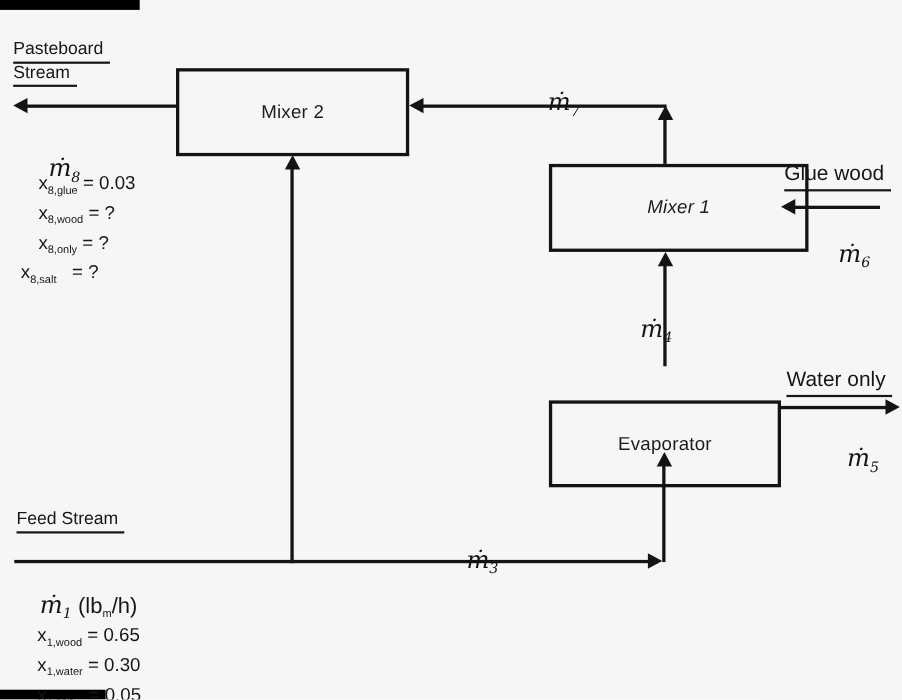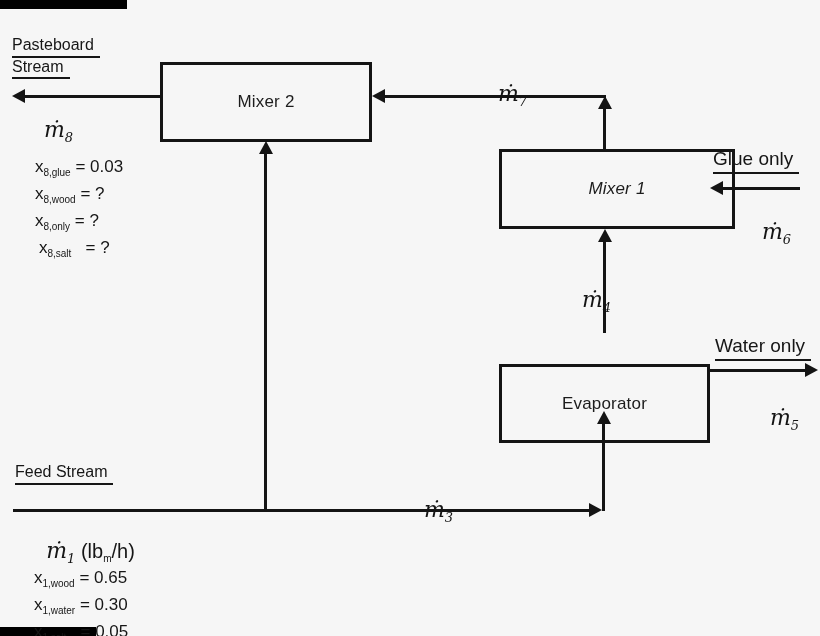--- a/index.html
+++ b/index.html
@@ -121,63 +121,63 @@
   <div class="hline" style="left:13px; top:509px; width:578px;"></div>
   <div class="arr arr-right" style="left:589px; top:503px;"></div>
   <div class="vline" style="left:602px; top:423px; height:88px;"></div>
   <div class="arr arr-up" style="left:597px; top:411px;"></div>
 
   <div class="ul-label" style="left:12px; top:36px;">
     <span class="ul">Pasteboard</span><br>
     <span class="ul">Stream</span>
   </div>
 
-  <div class="mdot" style="left:16px; top:92px;">
+  <div class="mdot" style="left:16px; top:116px;">
     <span>ṁ</span><sub>8</sub>
   </div>
   <div class="comp" style="left:16px; top:137px;">
     <span>x</span><sub>8,glue</sub><span> = 0.03</span>
   </div>
   <div class="comp" style="left:16px; top:164px;">
     <span>x</span><sub>8,wood</sub><span> = ?</span>
   </div>
   <div class="comp" style="left:16px; top:191px;">
     <span>x</span><sub>8,only</sub><span> = ?</span>
   </div>
-  <div class="comp" style="left:20px; top:218px;">
+  <div class="comp" style="left:0; top:218px;">
     <span>x</span><sub>8,salt</sub><span>   = ?</span>
   </div>
 
   <div class="mdot" style="left:470px; top:56px;">
     <span>ṁ</span><sub>7</sub>
   </div>
   <div class="mdot" style="left:554px; top:262px;">
     <span>ṁ</span><sub>4</sub>
   </div>
   <div class="mdot" style="left:742px; top:380px;">
     <span>ṁ</span><sub>5</sub>
   </div>
   <div class="mdot" style="left:734px; top:194px;">
     <span>ṁ</span><sub>6</sub>
   </div>
   <div class="mdot" style="left:396px; top:472px;">
     <span>ṁ</span><sub>3</sub>
   </div>
 
   <div class="ul-small" style="left:713px; top:148px;">
-    <span class="ul">Glue only</span>
+    <span class="ul">Glue wood</span>
   </div>
   <div class="ul-small" style="left:715px; top:335px;">
     <span class="ul">Water only</span>
   </div>
 
   <div class="ul-label" style="left:15px; top:463px;">
     <span class="ul">Feed Stream</span>
   </div>
-  <div class="rate" style="left:24px; top:515px;text-align:center;">
+  <div class="rate" style="left:14px; top:515px;text-align:center;">
     <span class="msym"><span>ṁ</span><sub class="ssub">1</sub></span><span> (lb</span><sub class="usub">m</sub><span>/h)</span>
   </div>
   <div class="comp" style="left:15px; top:548px;">
     <span>x</span><sub>1,wood</sub><span> = 0.65</span>
   </div>
   <div class="comp" style="left:15px; top:575px;">
     <span>x</span><sub>1,water</sub><span> = 0.30</span>
   </div>
   <div class="comp" style="left:15px; top:602px;">
     <span>x</span><sub>1,salt</sub><span>   = 0.05</span>

